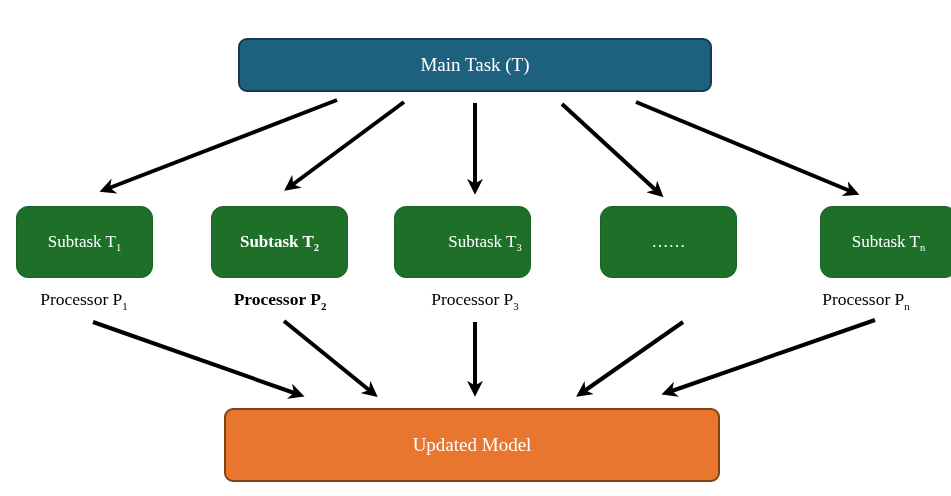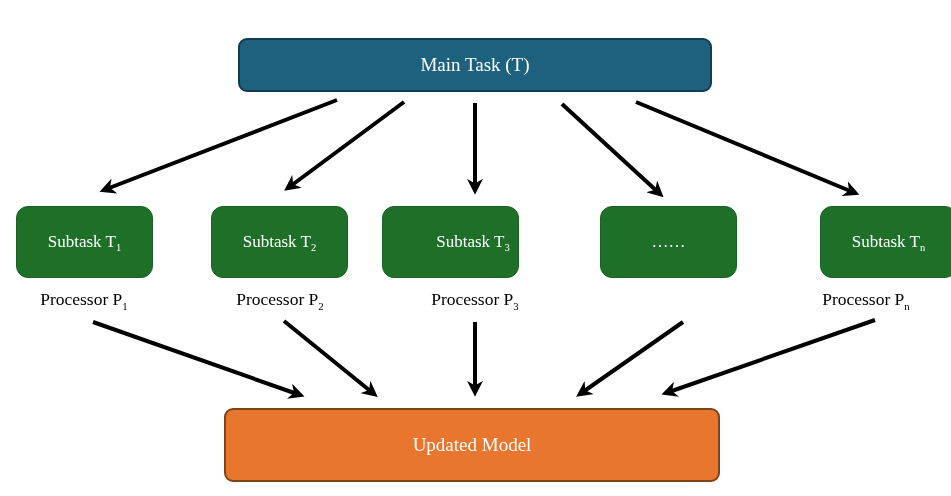--- a/index.html
+++ b/index.html
@@ -25,22 +25,22 @@
   .updated-box {
     left:224px; top:408px; width:496px; height:74px;
     background:var(--updated-fill,#e8762f); border:2px solid var(--updated-border,#7d4418);
     border-radius:9px; font-size:19px;justify-content:center;
   }
   .proc-label {
     position:absolute; top:289px; width:180px; text-align:center;
     color:var(--label-text,#000000); font-size:17.5px; white-space:nowrap;
   }
   sub { font-size:0.62em; line-height:0; }
-  .s1 { left:16px;text-align:center; }  .s2 { left:211px; } .s3 { left:382px;padding-left:45px; } .s4 { left:600px; } .s5 { left:797px;margin-left:23px; }
-  .p1 { left:-6px; }  .p2 { left:190px; } .p3 { left:385px; } .p5 { left:776px; }
+  .s1 { left:16px;text-align:center; }  .s2 { left:211px;font-weight:bold; } .s3 { left:394px;padding-left:45px; } .s4 { left:600px; } .s5 { left:797px;margin-left:23px; }
+  .p1 { left:-6px; }  .p2 { left:190px;font-weight:bold; } .p3 { left:385px; } .p5 { left:776px; }
 </style>
 </head>
 <body>
 
 <div class="canvas">
 
   <svg class="arrows" viewBox="0 0 951 496">
     <defs>
       <marker id="ah" viewBox="0 0 10 10" refX="7" refY="5" markerWidth="4" markerHeight="4" orient="auto" markerUnits="strokeWidth">
         <path d="M0,0 L10,5 L0,10 L3,5 Z" fill="#000000"></path>

